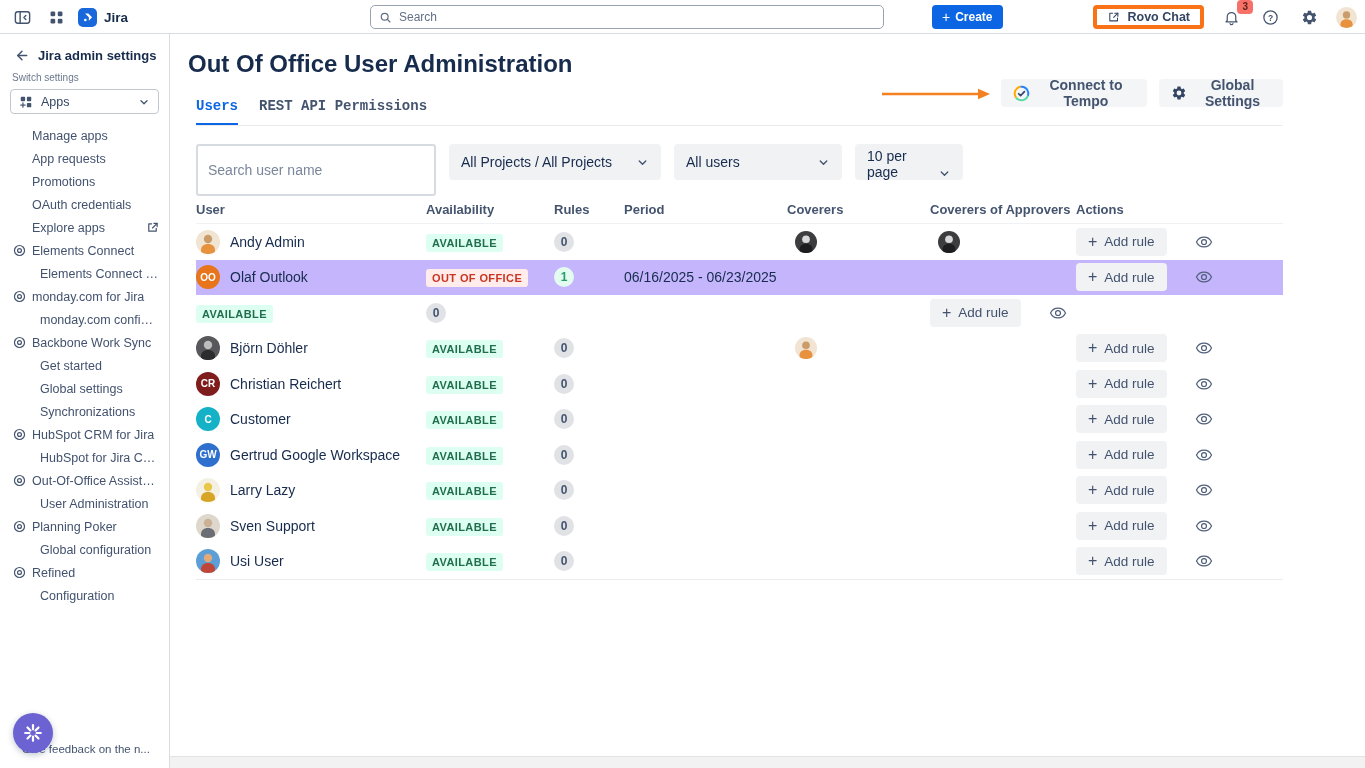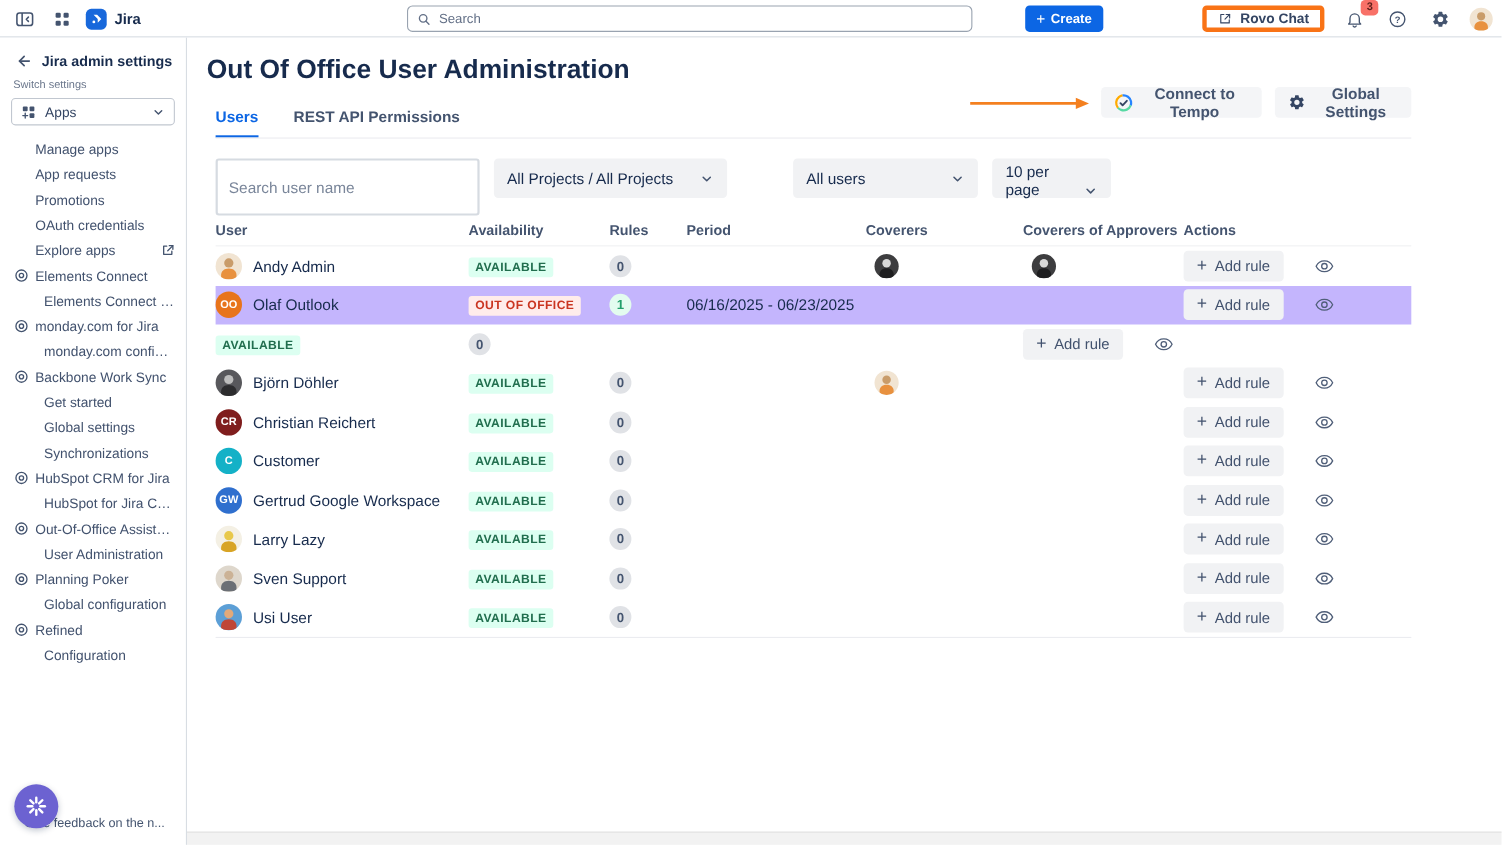--- a/index.html
+++ b/index.html
@@ -59,33 +59,33 @@
   
   .main { position:absolute; left:170px; top:34px; right:0; bottom:0; background:#fff; }
   .page-title { position:absolute; left:18px; top:16px; font-size:24px; font-weight:600; color:#172b4d; }
   .tempo-btn, .gs-btn { position:absolute; top:45px; height:28px; background:#f4f5f7; border:none;
     border-radius:4px; display:flex; align-items:center; gap:7px; padding:0 12px; font-size:14px;
     font-weight:600; color:#44546f; cursor:pointer; font-family:inherit; }
   .tempo-btn { left:831px; width:146px; }
   .gs-btn { left:989px; width:124px; }
   .arrow-wrap { position:absolute; left:710px; top:53px; }
 
-  .tabs { position:absolute; left:26px; top:64px; display:flex; gap:32px; font-size:14px; font-weight:600; }
+  .tabs { position:absolute; left:26px; top:64px; display:flex; gap:21px; font-size:14px; font-weight:600;font-family:Liberation Mono, monospace; }
   .tab { padding-bottom:9px; cursor:pointer; border-bottom:2px solid transparent; }
   .tab.active { color:#0c66e4; border-bottom-color:#0c66e4; }
   .tab.inactive { color:#44546f; }
   .tabs-divider { position:absolute; left:26px; top:91px; width:1087px; border-top:1px solid #ebecf0; }
 
   .filters { position:absolute; left:26px; top:110px; display:flex; gap:13px; }
   .search-user { width:240px; height:52px; border:2px solid #d6dbe1; border-radius:3px; padding:0 10px;
     font-size:14px; color:#c2410c; font-family:inherit; outline:none; }
   .search-user::placeholder { color:#7a869a; }
   .filter-select { height:36px; background:#f1f2f4; border-radius:4px; display:flex; align-items:center;
     justify-content:space-between; padding:0 12px; font-size:14px; color:#172b4d; cursor:pointer; }
-  .fs-projects { width:212px; } .fs-users { width:168px;margin-left:47px; } .fs-pagesize { width:108px;align-items:flex-end; }
+  .fs-projects { width:212px; } .fs-users { width:168px; } .fs-pagesize { width:108px;align-items:flex-end; }
   .filter-select .chev { color:#44546f; display:flex; }
 
   .thead { position:absolute; left:26px; top:163px; width:1087px; height:25px; display:grid;
     grid-template-columns:230px 128px 70px 163px 143px 146px 1fr; align-items:center;
     font-size:13px; font-weight:700; color:#44546f; }
   .thead .hc { white-space:nowrap; }
   .thead-divider { position:absolute; left:26px; top:189px; width:1087px; border-top:1px solid #f0f1f3; }
   .rows { position:absolute; left:26px; top:190px; width:1087px; }
   .t-row { display:grid; grid-template-columns:230px 128px 70px 163px 143px 146px 1fr;
     align-items:center; height:35.5px; }

